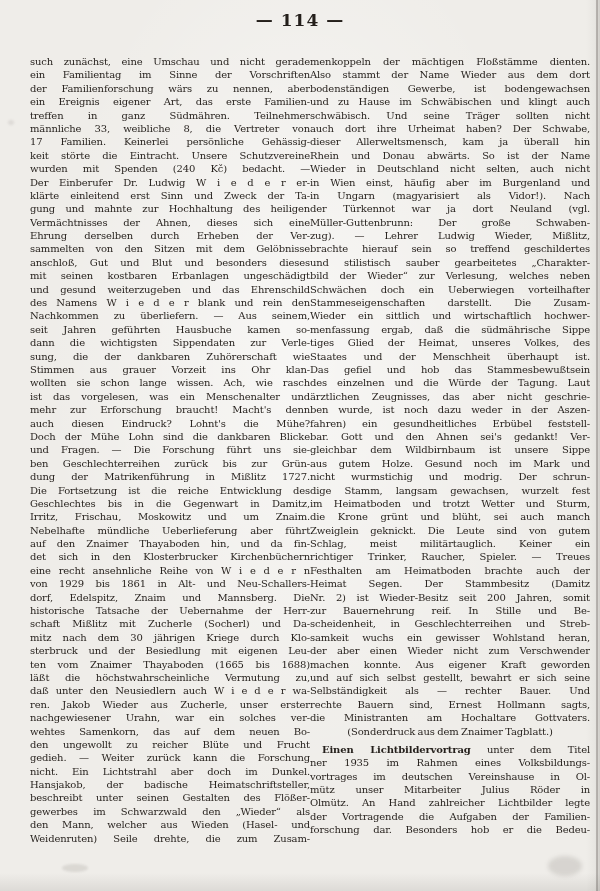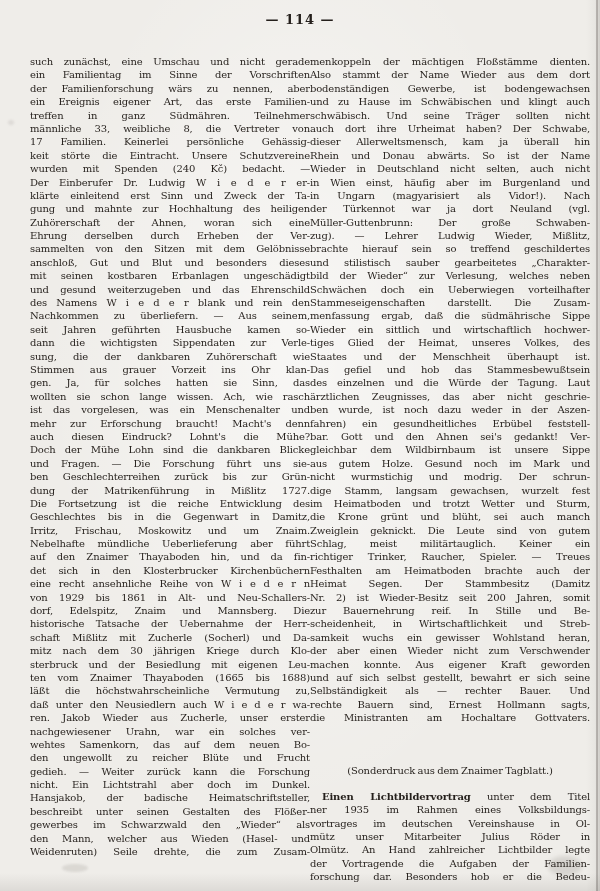--- a/index.html
+++ b/index.html
@@ -15,44 +15,44 @@
       radial-gradient(ellipse at 50% 40%, rgba(255,255,255,0.55) 0%, rgba(255,255,255,0) 60%),
       linear-gradient(to left, rgba(60,55,50,0.18) 0px, rgba(60,55,50,0.04) 5px, rgba(60,55,50,0) 14px),
       linear-gradient(to top, rgba(60,55,50,0.10) 0px, rgba(60,55,50,0) 18px);
     color:var(--ink);
     font-family:"DejaVu Serif","Liberation Serif",serif;
     overflow:hidden;
   }
   .pagenum{
     margin-top:12px;
     text-align:center;
-    font-size:13px;
+    font-size:17px;
     font-weight:bold;
     letter-spacing:1px;
     height:16px;line-height:16px;
   }
   .columns{
     display:flex;
     padding:27px 10px 0 30px;
   }
   .col{flex:1;min-width:0;}
   .tline{
     height:13.4px;
     line-height:13.4px;
     font-size:10px;
     letter-spacing:-0.15px;
     word-spacing:-0.5px;
     text-align:justify;
     text-align-last:justify;
     white-space:nowrap;
     overflow:hidden;
   }
-  .tline.center{text-align:center;text-align-last:center;margin-top:39px;}
+  .tline.center{text-align:center;text-align-last:center;}
   .tline b{font-weight:bold;}
-  .para2{margin-top:13px;}
+  .para2{margin-top:5px;}
   .smudge{position:absolute;border-radius:50%;pointer-events:none;}
   .sm1{left:62px;top:864px;width:26px;height:8px;background:rgba(70,62,55,0.12);filter:blur(1px);}
   .sm2{left:548px;top:856px;width:34px;height:20px;background:rgba(70,62,55,0.14);filter:blur(2px);}
   .sm3{left:8px;top:120px;width:6px;height:5px;background:rgba(70,62,55,0.10);filter:blur(1px);}
   .edgeline{
     position:absolute;right:2px;top:0;width:2px;height:891px;
     background:rgba(50,45,40,0.25);filter:blur(0.5px);pointer-events:none;
   }
 </style>
 </head>
@@ -67,33 +67,32 @@
         <div class="tline">der Familienforschung wärs zu nennen, aber</div>
         <div class="tline">ein Ereignis eigener Art, das erste Familien-</div>
         <div class="tline">treffen in ganz Südmähren.  Teilnehmer</div>
         <div class="tline">männliche 33, weibliche 8, die Vertreter von</div>
         <div class="tline">17 Familien.  Keinerlei persönliche Gehässig-</div>
         <div class="tline">keit störte die Eintracht. Unsere Schutzvereine</div>
         <div class="tline">wurden mit Spenden (240 Kč) bedacht.  —</div>
         <div class="tline">Der Einberufer Dr. Ludwig W i e d e r er-</div>
         <div class="tline">klärte einleitend erst Sinn und Zweck der Ta-</div>
         <div class="tline">gung und mahnte zur Hochhaltung des heiligen</div>
-        <div class="tline">Zuhörerschaft der Ahnen, woran sich eine</div>
+        <div class="tline">Vermächtnisses der Ahnen, dieses sich eine</div>
         <div class="tline">Ehrung derselben durch Erheben der Ver-</div>
         <div class="tline">sammelten von den Sitzen mit dem Gelöbnisse</div>
         <div class="tline">anschloß, Gut und Blut und besonders dieses</div>
         <div class="tline">mit seinen kostbaren Erbanlagen ungeschädigt</div>
         <div class="tline">und gesund weiterzugeben und das Ehrenschild</div>
         <div class="tline">des Namens W i e d e r blank und rein den</div>
         <div class="tline">Nachkommen zu überliefern. — Aus seinem,</div>
         <div class="tline">seit Jahren geführten Hausbuche kamen so-</div>
         <div class="tline">dann die wichtigsten Sippendaten zur Verle-</div>
         <div class="tline">sung, die der dankbaren Zuhörerschaft wie</div>
         <div class="tline">Stimmen aus grauer Vorzeit ins Ohr klan-</div>
-        <div class="tline">gen.  Ja, für solches hatten sie Sinn, das</div>
         <div class="tline">wollten sie schon lange wissen.  Ach, wie rasch</div>
         <div class="tline">ist das vorgelesen, was ein Menschenalter und</div>
         <div class="tline">mehr zur Erforschung braucht!  Macht's denn</div>
         <div class="tline">auch diesen Eindruck?  Lohnt's die Mühe?</div>
         <div class="tline">Doch der Mühe Lohn sind die dankbaren Blicke</div>
         <div class="tline">und Fragen. — Die Forschung führt uns sie-</div>
         <div class="tline">ben Geschlechterreihen zurück bis zur Grün-</div>
         <div class="tline">dung der Matrikenführung in Mißlitz 1727.</div>
         <div class="tline">Die Fortsetzung ist die reiche Entwicklung des</div>
         <div class="tline">Geschlechtes bis in die Gegenwart in Damitz,</div>
@@ -136,22 +135,22 @@
         <div class="tline">in Wien einst, häufig aber im Burgenland und</div>
         <div class="tline">in Ungarn (magyarisiert als Vidor!).  Nach</div>
         <div class="tline">der Türkennot war ja dort Neuland (vgl.</div>
         <div class="tline">Müller-Guttenbrunn: Der große Schwaben-</div>
         <div class="tline">zug).  —  Lehrer Ludwig Wieder, Mißlitz,</div>
         <div class="tline">brachte hierauf sein so treffend geschildertes</div>
         <div class="tline">und stilistisch sauber gearbeitetes „Charakter-</div>
         <div class="tline">bild der Wieder“ zur Verlesung, welches neben</div>
         <div class="tline">Schwächen doch ein Ueberwiegen vorteilhafter</div>
         <div class="tline">Stammeseigenschaften darstellt.  Die Zusam-</div>
+        <div class="tline">Wieder ein sittlich und wirtschaftlich hochwer-</div>
         <div class="tline">menfassung ergab, daß die südmährische Sippe</div>
-        <div class="tline">Wieder ein sittlich und wirtschaftlich hochwer-</div>
         <div class="tline">tiges Glied der Heimat, unseres Volkes, des</div>
         <div class="tline">Staates und der Menschheit überhaupt ist.</div>
         <div class="tline">Das gefiel und hob das Stammesbewußtsein</div>
         <div class="tline">des einzelnen und die Würde der Tagung. Laut</div>
         <div class="tline">ärztlichen Zeugnisses, das aber nicht geschrie-</div>
         <div class="tline">ben wurde, ist noch dazu weder in der Aszen-</div>
         <div class="tline">fahren) ein gesundheitliches Erbübel feststell-</div>
         <div class="tline">bar.  Gott und den Ahnen sei's gedankt!  Ver-</div>
         <div class="tline">gleichbar dem Wildbirnbaum ist unsere Sippe</div>
         <div class="tline">aus gutem Holze.  Gesund noch im Mark und</div>
@@ -159,21 +158,21 @@
         <div class="tline">dige Stamm, langsam gewachsen, wurzelt fest</div>
         <div class="tline">im Heimatboden und trotzt Wetter und Sturm,</div>
         <div class="tline">die Krone grünt und blüht, sei auch manch</div>
         <div class="tline">Zweiglein geknickt.  Die Leute sind von gutem</div>
         <div class="tline">Schlag, meist militärtauglich.   Keiner ein</div>
         <div class="tline">richtiger Trinker, Raucher, Spieler. — Treues</div>
         <div class="tline">Festhalten am Heimatboden brachte auch der</div>
         <div class="tline">Heimat Segen.  Der Stammbesitz (Damitz</div>
         <div class="tline">Nr. 2) ist Wieder-Besitz seit 200 Jahren, somit</div>
         <div class="tline">zur Bauernehrung reif.  In Stille und Be-</div>
-        <div class="tline">scheidenheit, in Wirtschaftlichkeit und Streb-</div>
+        <div class="tline">scheidenheit, in Geschlechterreihen und Streb-</div>
         <div class="tline">samkeit wuchs ein gewisser Wohlstand heran,</div>
         <div class="tline">der aber einen Wieder nicht zum Verschwender</div>
         <div class="tline">machen konnte.  Aus eigener Kraft geworden</div>
         <div class="tline">und auf sich selbst gestellt, bewahrt er sich seine</div>
         <div class="tline">Selbständigkeit als — rechter Bauer.   Und</div>
         <div class="tline">rechte Bauern sind, Ernest Hollmann sagts,</div>
         <div class="tline">die Ministranten am Hochaltare Gottvaters.</div>
         <div class="tline center">(Sonderdruck aus dem Znaimer Tagblatt.)</div>
         <div class="tline para2" style="text-indent: 12px;"><b>Einen Lichtbildervortrag</b> unter dem Titel</div>
         <div class="tline">ner 1935 im Rahmen eines Volksbildungs-</div>

